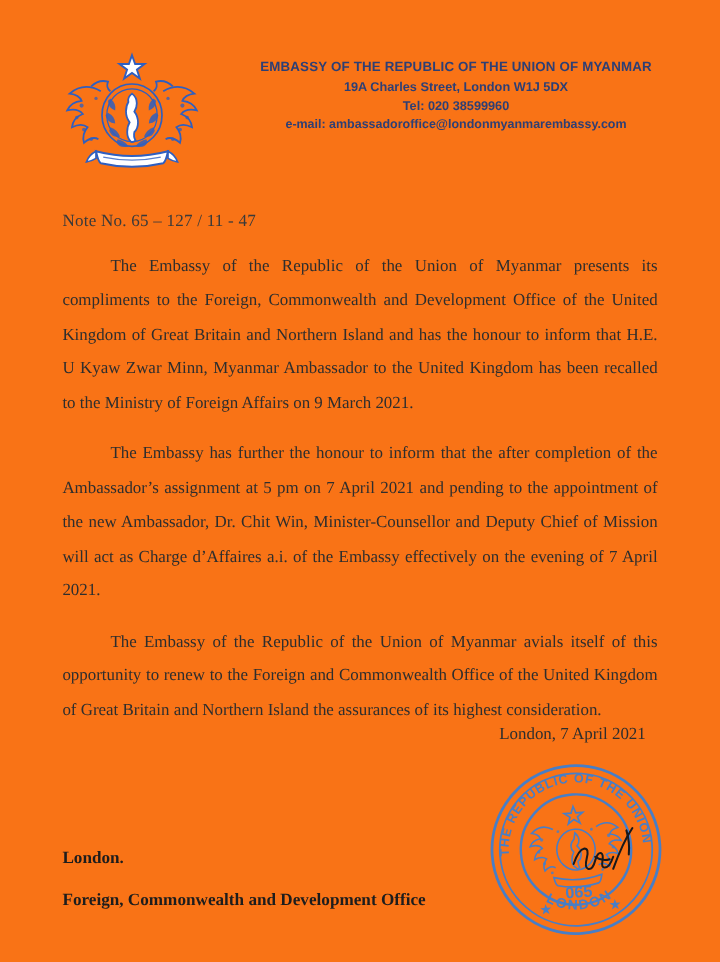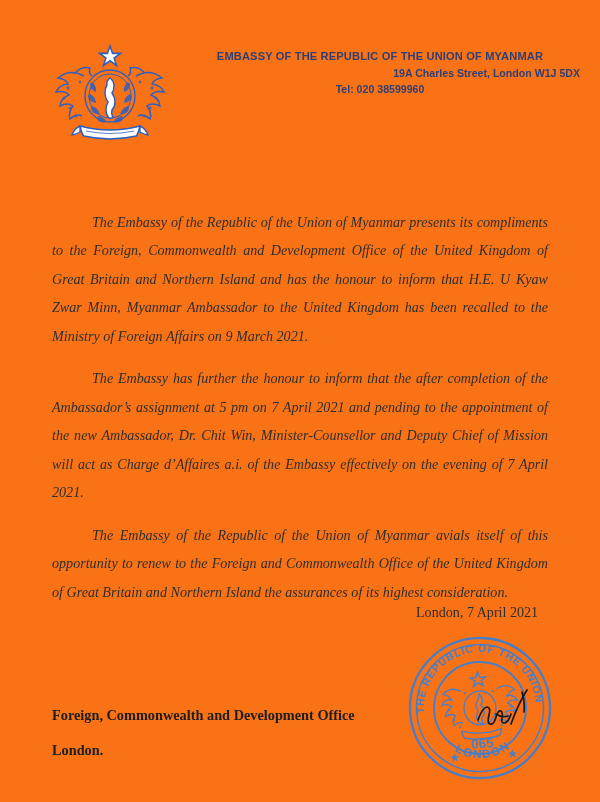--- a/index.html
+++ b/index.html
@@ -42,21 +42,21 @@
     text-align: center;
   }
   .hdr-line {
     font-family: "Liberation Sans", "DejaVu Sans", sans-serif;
     color: #2d3f75;
     font-weight: bold;
     line-height: 1.52;
     white-space: nowrap;
   }
   .hdr-org   { font-size: 11.1px; letter-spacing: 0.15px; }
-  .hdr-addr  { font-size: 10.6px; text-align: right; }
+  .hdr-addr  { font-size: 10.6px; }
   .hdr-tel   { font-size: 10.6px; }
   .hdr-email { font-size: 10.4px; }
 
   
   .note-no {
     position: absolute;
     left: 52px;
     top: 176px;
     font-size: 14.2px;
     color: #3a3a3a;
@@ -69,21 +69,20 @@
     width: 496px;
   }
   .para {
     text-align: justify;
     text-justify: inter-word;
     text-indent: 40px;
     font-size: 14.1px;
     line-height: 2.02;
     color: #2e2e2e;
     margin: 0 0 14px 0;
-    font-style: italic;
   }
   .para:last-child { margin-bottom: 0; }
 
   
   .date-line {
     position: absolute;
     left: 416px;
     top: 604px;
     font-size: 14.1px;
     color: #2e2e2e;
@@ -175,23 +174,25 @@
         <path d="M40 89 q24 5 48 0" stroke="#2f5fc0" stroke-width="1" fill="none" opacity="0.8"></path>
         <path d="M34 84 q-6 3-8 9 q5-1 8-3 z" fill="#ffffff" stroke="#2f5fc0" stroke-width="1.4"></path>
         <path d="M94 84 q6 3 8 9 q-5-1-8-3 z" fill="#ffffff" stroke="#2f5fc0" stroke-width="1.4"></path>
       </svg>
     </div>
 
     <div class="header-block">
       <div class="hdr-line hdr-org">EMBASSY OF THE REPUBLIC OF THE UNION OF MYANMAR</div>
       <div class="hdr-line hdr-addr">19A Charles Street, London W1J 5DX</div>
       <div class="hdr-line hdr-tel">Tel: 020 38599960</div>
+      <div class="hdr-line hdr-email">e-mail:  ambassadoroffice@londonmyanmarembassy.com</div>
     </div>
   </div>
 
+  <div class="note-no">Note No. 65 –  127 / 11 - 47</div>
 
   <div class="body-text">
     <p class="para">The Embassy of the Republic of the Union of Myanmar presents its compliments to the Foreign, Commonwealth and Development Office of the United Kingdom of Great Britain and Northern Island and has the honour to inform that H.E. U Kyaw Zwar Minn, Myanmar Ambassador to the United Kingdom has been recalled to the Ministry of Foreign Affairs on 9 March 2021.</p>
     <p class="para">The Embassy has further  the honour to inform that the after completion of the Ambassador’s assignment at 5 pm on 7 April 2021 and pending to the appointment of the new Ambassador, Dr. Chit Win, Minister-Counsellor and Deputy Chief of Mission will act as Charge d’Affaires a.i. of the Embassy effectively on the evening of 7 April 2021.</p>
     <p class="para">The Embassy of the Republic of the Union of Myanmar avials itself of this opportunity to renew to the Foreign and Commonwealth Office of the United Kingdom of Great Britain and Northern Island the assurances of its highest consideration.</p>
   </div>
 
   <div class="date-line">London, 7 April 2021</div>
 
   <div class="stamp">
@@ -248,17 +249,17 @@
       <g fill="none" stroke="#16181c" stroke-width="1.7" stroke-linecap="round">
         <path d="M8 44 q4-12 9-13 q4 0 2 8 q-2 8 1 9 q4 1 6-7 q2-7 5-6 q2 1 1 7 q-1 5 2 5 q4 0 7-9"></path>
         <path d="M26 38 q6 4 12 2"></path>
         <path d="M41 48 q8-22 16-34"></path>
         <path d="M52 16 q3 10 2 20"></path>
       </g>
     </svg>
   </div>
 
   <div class="addressee">
+    <div>London.</div>
     <div>Foreign, Commonwealth and Development Office</div>
-    <div>London.</div>
   </div>
 
 </div>
 
 </body></html>

